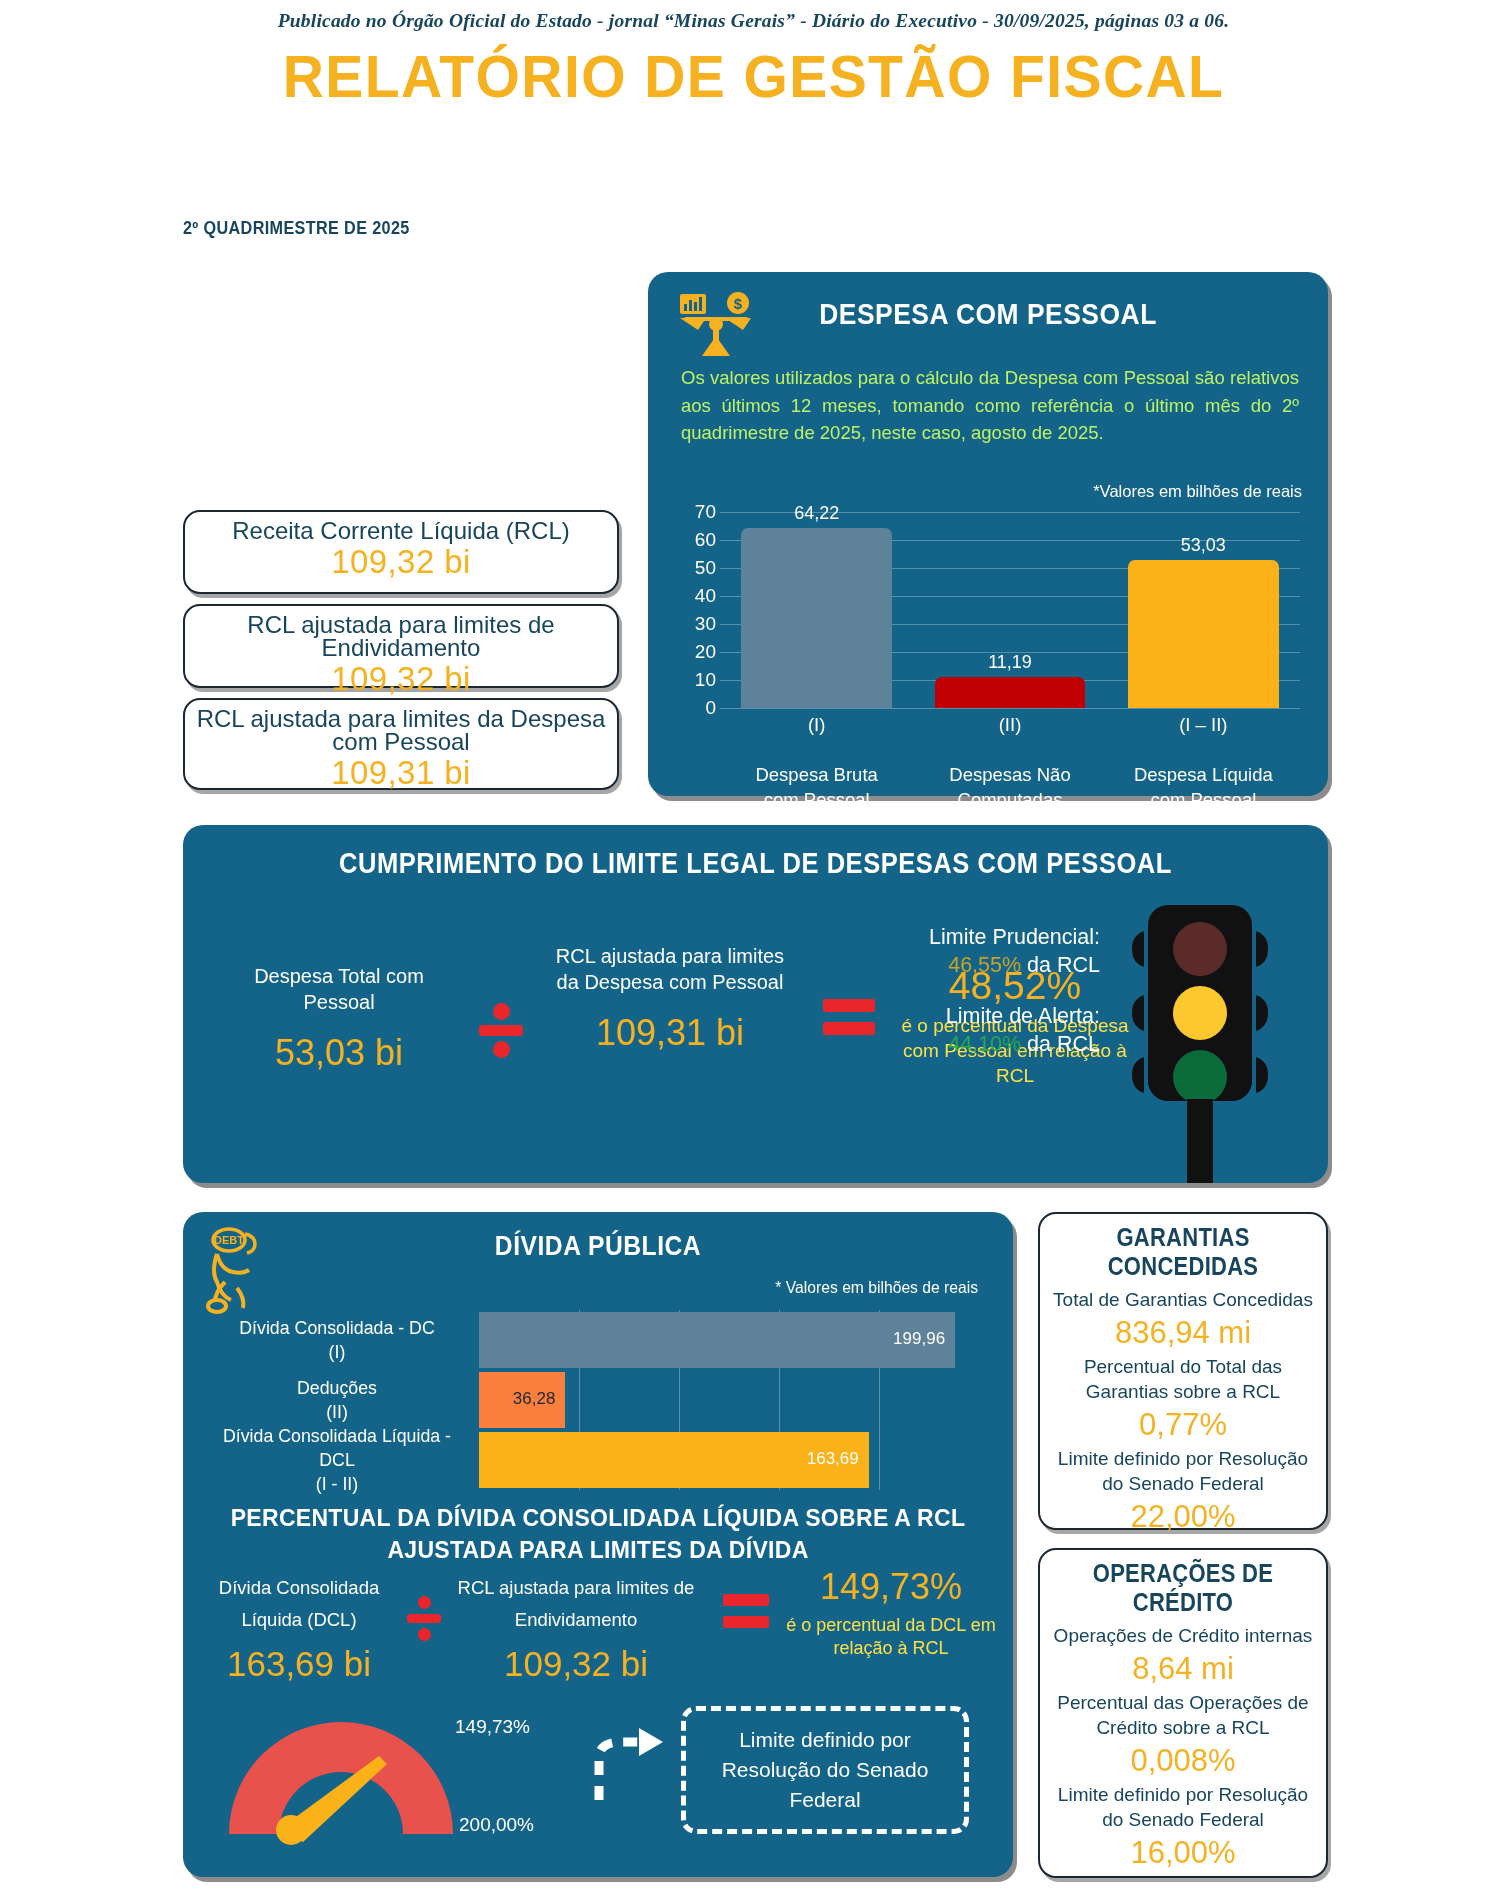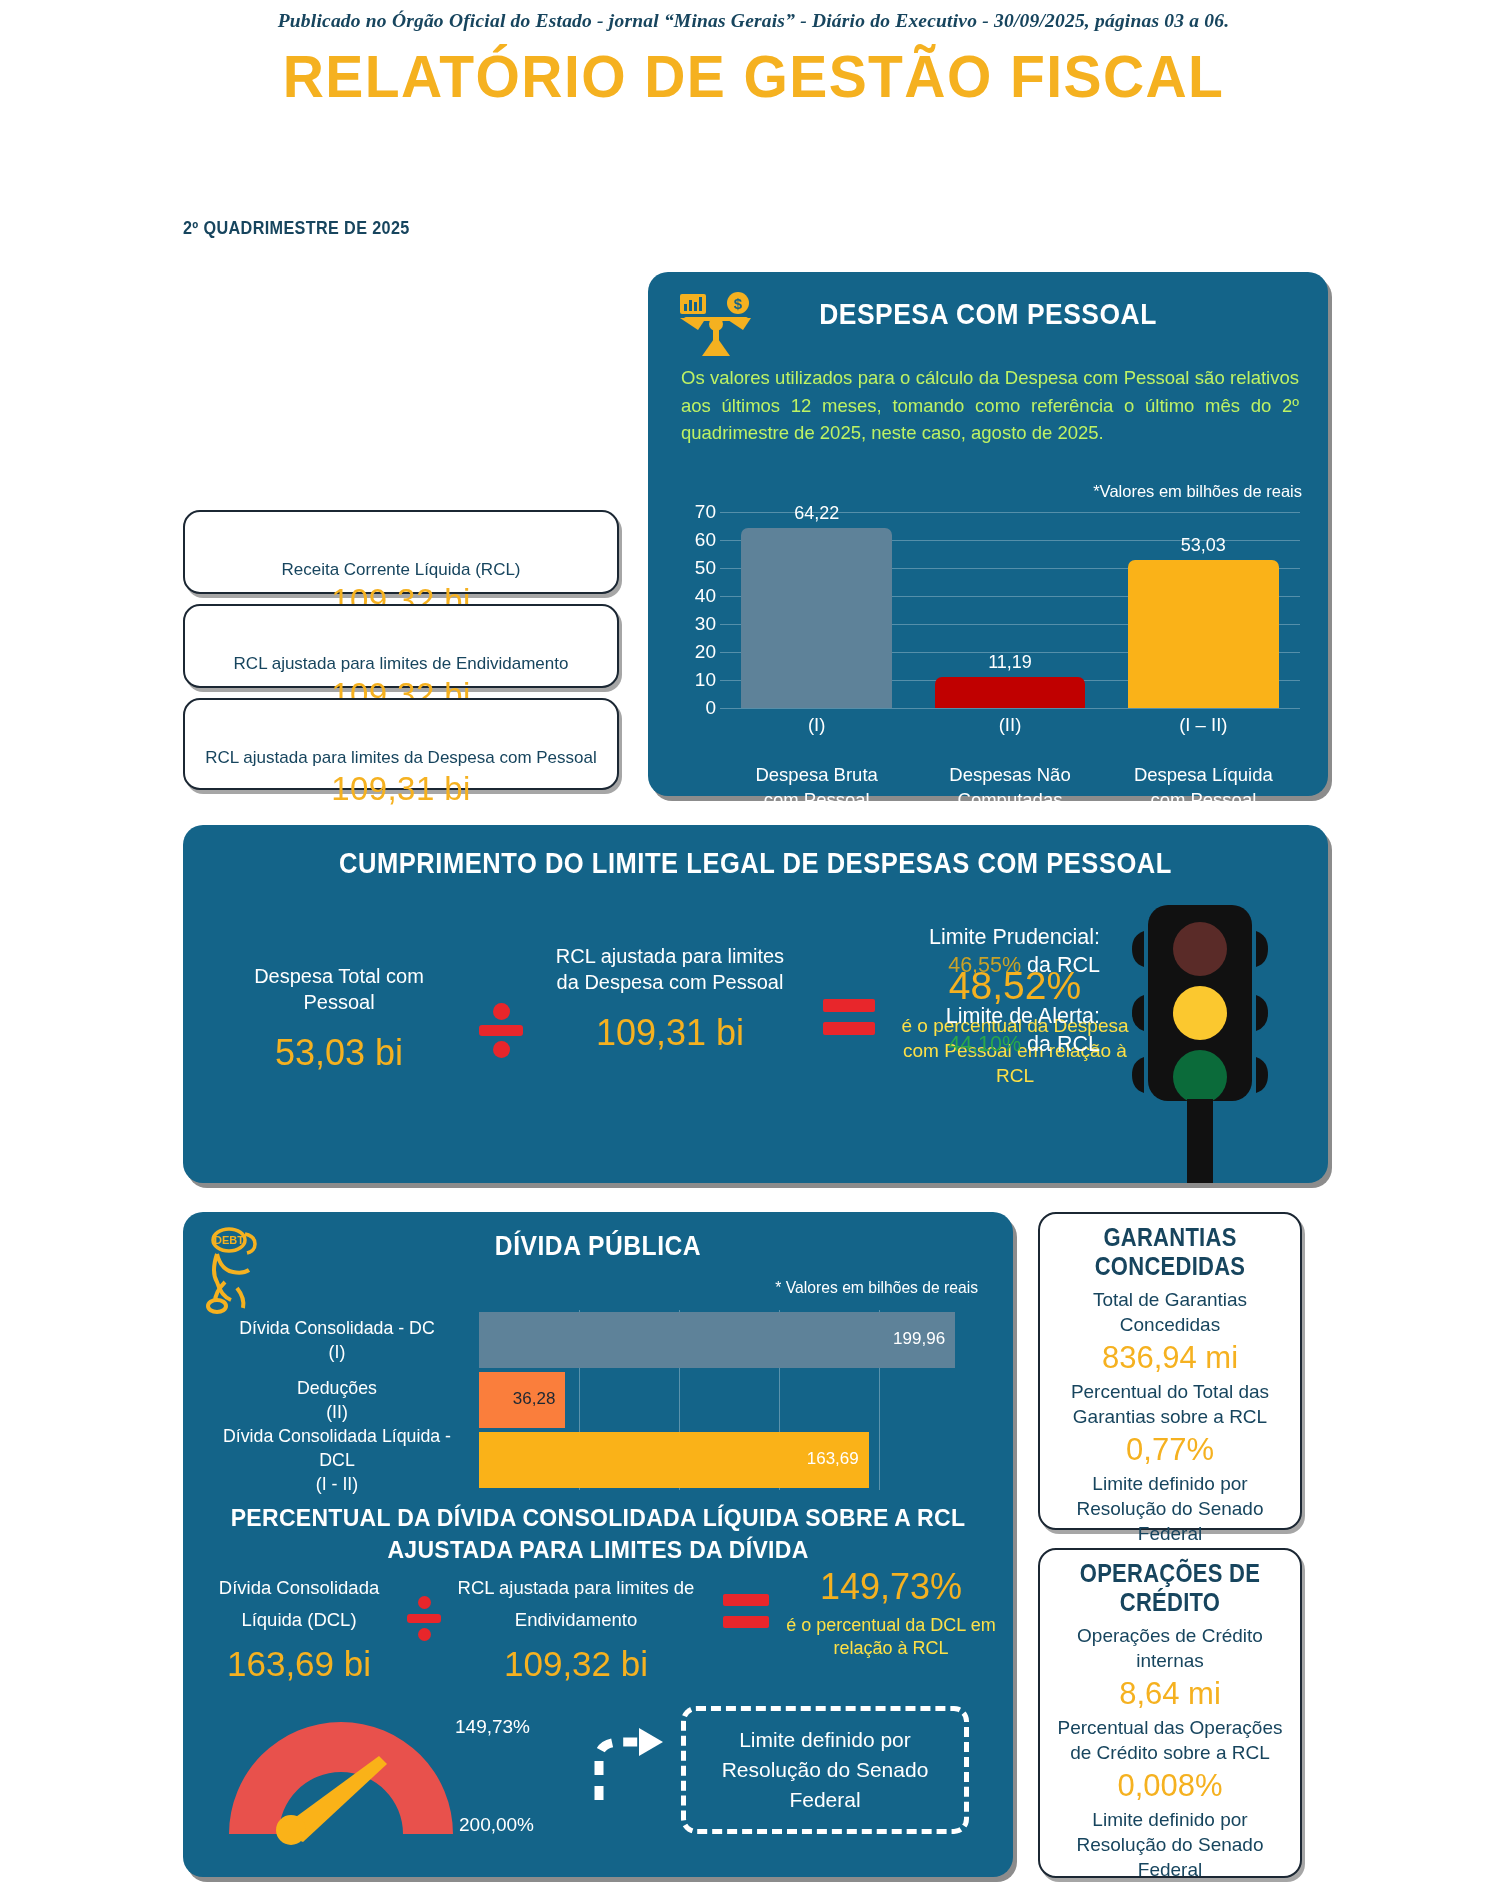--- a/index.html
+++ b/index.html
@@ -42,21 +42,21 @@
   }
 
   
   .wbox{
     position:absolute;left:183px;
     width:436px;
     background:#fff;border:2.2px solid #1b2733;border-radius:17px;
     box-shadow:3px 4px 0 rgba(0,0,0,.35);
     box-sizing:border-box;text-align:center;padding:7px 10px 9px;
   }
-  .wbox .lbl{font-size:17px;line-height:23px;color:#17455e;margin-top:39px;}
+  .wbox .lbl{font-size:24px;line-height:23px;color:#17455e;}
   .wbox .val{font-size:33px;line-height:40px;color:#F5B120;letter-spacing:.4px;}
   #box-rcl{top:510px;height:84px;}
   #box-rcl-endiv{top:604px;height:84px;}
   #box-rcl-pessoal{top:698px;height:92px;}
 
   
   .card{
     position:absolute;background:#146489;border-radius:20px;
     box-shadow:4px 5px 0 rgba(0,0,0,.45);box-sizing:border-box;color:#fff;
   }
@@ -130,21 +130,21 @@
   .gauge-num{position:absolute;font-size:19px;color:#fff;}
   .dashbox{
     position:absolute;left:470px;top:8px;width:288px;height:128px;
     border:5px dashed #fff;border-radius:15px;box-sizing:border-box;
     display:flex;align-items:center;justify-content:center;text-align:center;
     font-size:21px;line-height:30px;color:#fff;padding:0 14px;
   }
 
   
   .rcard{
-    position:absolute;left:1038px;width:264px;background:#fff;
+    position:absolute;left:1038px;width:290px;background:#fff;
     border:2.5px solid #1b2733;border-radius:18px;
     box-shadow:3px 4px 0 rgba(0,0,0,.35);box-sizing:border-box;
     text-align:center;padding:9px 12px 10px;
   }
   #card-garantias{top:1212px;height:318px;}
   #card-opcredito{top:1548px;height:330px;}
   .rcard h3{
     margin:0 0 6px;font-size:25px;font-weight:bold;color:#17455e;
     letter-spacing:.3px;transform:scaleX(.88);
   }

